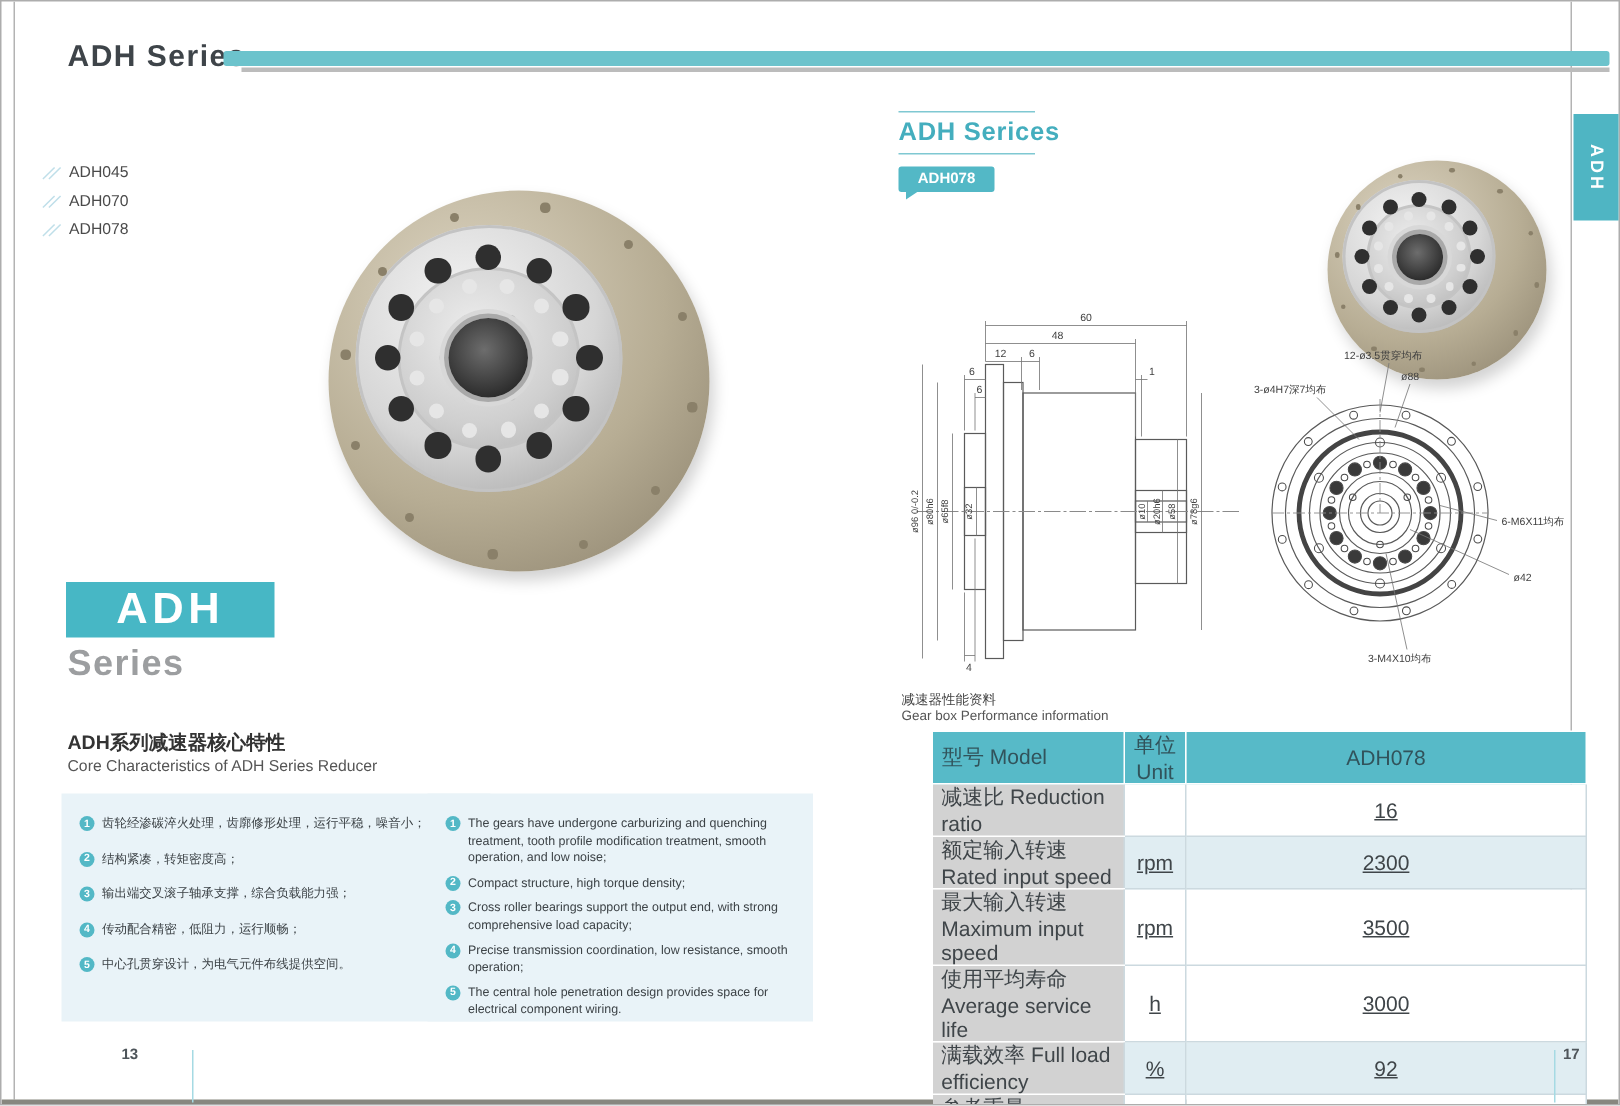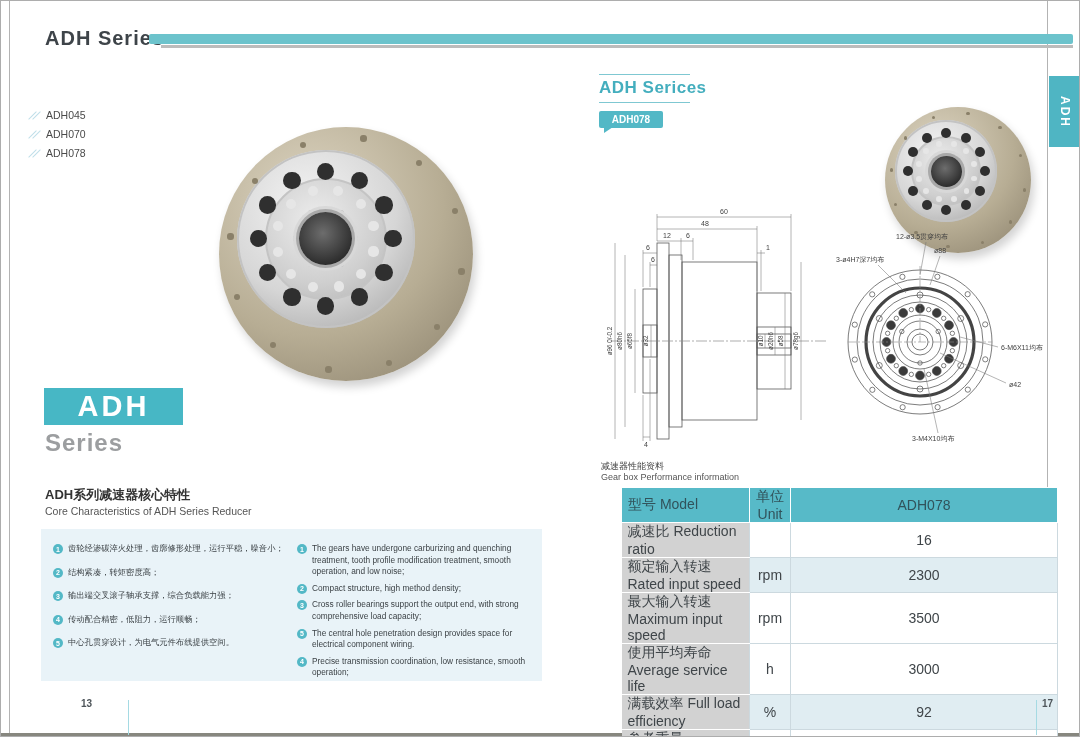--- a/index.html
+++ b/index.html
@@ -77,21 +77,21 @@
 
   
   .perf-zh{position:absolute;left:600px;top:459px;font-size:9px;color:#444;}
   .perf-en{position:absolute;left:600px;top:471px;font-size:9px;color:#555;}
   .perf-table{position:absolute;left:600px;top:486px;width:436px;border-collapse:collapse;table-layout:fixed;
               font-size:14px;color:#3f4549;margin-left:20px;}
   .perf-table th{background:#57bac8;color:#31535b;font-weight:normal;height:18px;border:1px solid #fff;padding:0 4px;}
   .perf-table th:first-child{text-align:left;padding-left:6px;}
   .perf-table td{height:14.6px;padding:0 4px;}
   .perf-table td:first-child{background:#d2d2d2;border-bottom:1px solid #fff;padding-left:6px;}
-  .perf-table td:nth-child(2),.perf-table td:nth-child(3){border:1px solid #ccd9df;text-align:center;background:#fff;}
+  .perf-table td:nth-child(2),.perf-table td:nth-child(3){border:1px solid #ccd9df;text-align:center;background:#fff;text-decoration:underline;}
   .perf-table tr.alt td:nth-child(2),.perf-table tr.alt td:nth-child(3){background:#e0edf2;}
 
   
   .pn{position:absolute;top:697px;font-size:10px;font-weight:bold;color:#4e555a;}
   .pn-left{left:80px;} .pn-right{left:1041px;}
   .tick{position:absolute;top:699px;width:1px;height:35px;background:#a5dae3;}
   .tick-l{left:127px;} .tick-r{left:1035px;}
 </style>
 </head>
 <body>
@@ -207,33 +207,33 @@
         <span class="ftext">中心孔贯穿设计，为电气元件布线提供空间。</span>
       </div>
     </div>
   <div class="feat-box" id="featEn">
       <div class="feat">
         <span class="fnum">1</span>
         <span class="ftext">The gears have undergone carburizing and quenching treatment, tooth profile modification treatment, smooth operation, and low noise;</span>
       </div>
       <div class="feat">
         <span class="fnum">2</span>
-        <span class="ftext">Compact structure, high method density;</span>
+        <span class="ftext">Compact structure, high torque density;</span>
       </div>
       <div class="feat">
         <span class="fnum">3</span>
         <span class="ftext">Cross roller bearings support the output end, with strong comprehensive load capacity;</span>
       </div>
       <div class="feat">
+        <span class="fnum">4</span>
+        <span class="ftext">Precise transmission coordination, low resistance, smooth operation;</span>
+      </div>
+      <div class="feat">
         <span class="fnum">5</span>
         <span class="ftext">The central hole penetration design provides space for electrical component wiring.</span>
-      </div>
-      <div class="feat">
-        <span class="fnum">4</span>
-        <span class="ftext">Precise transmission coordination, low resistance, smooth operation;</span>
       </div>
     </div>
 
   <div class="rp-line rp-line1"></div>
   <div class="rp-title">ADH Serices</div>
   <div class="rp-line rp-line2"></div>
   <div class="badge">ADH078</div>
   <div class="side-tab">ADH</div>
 
   <div class="gear" id="photoR">

